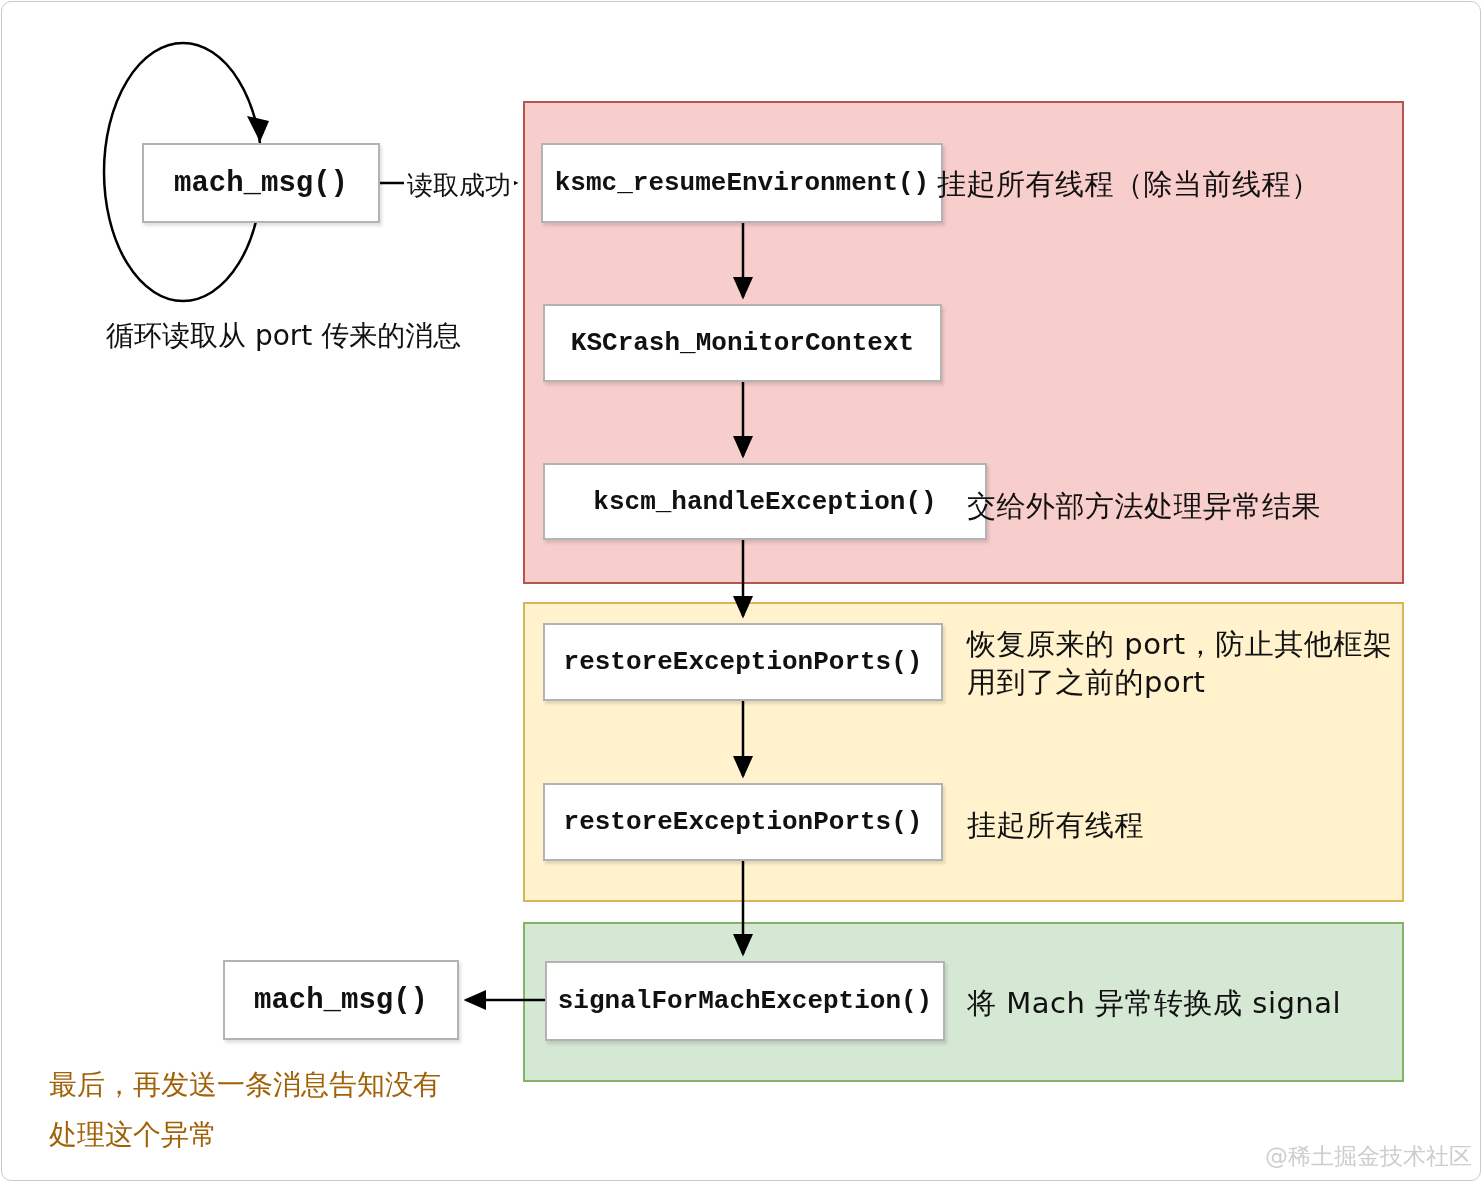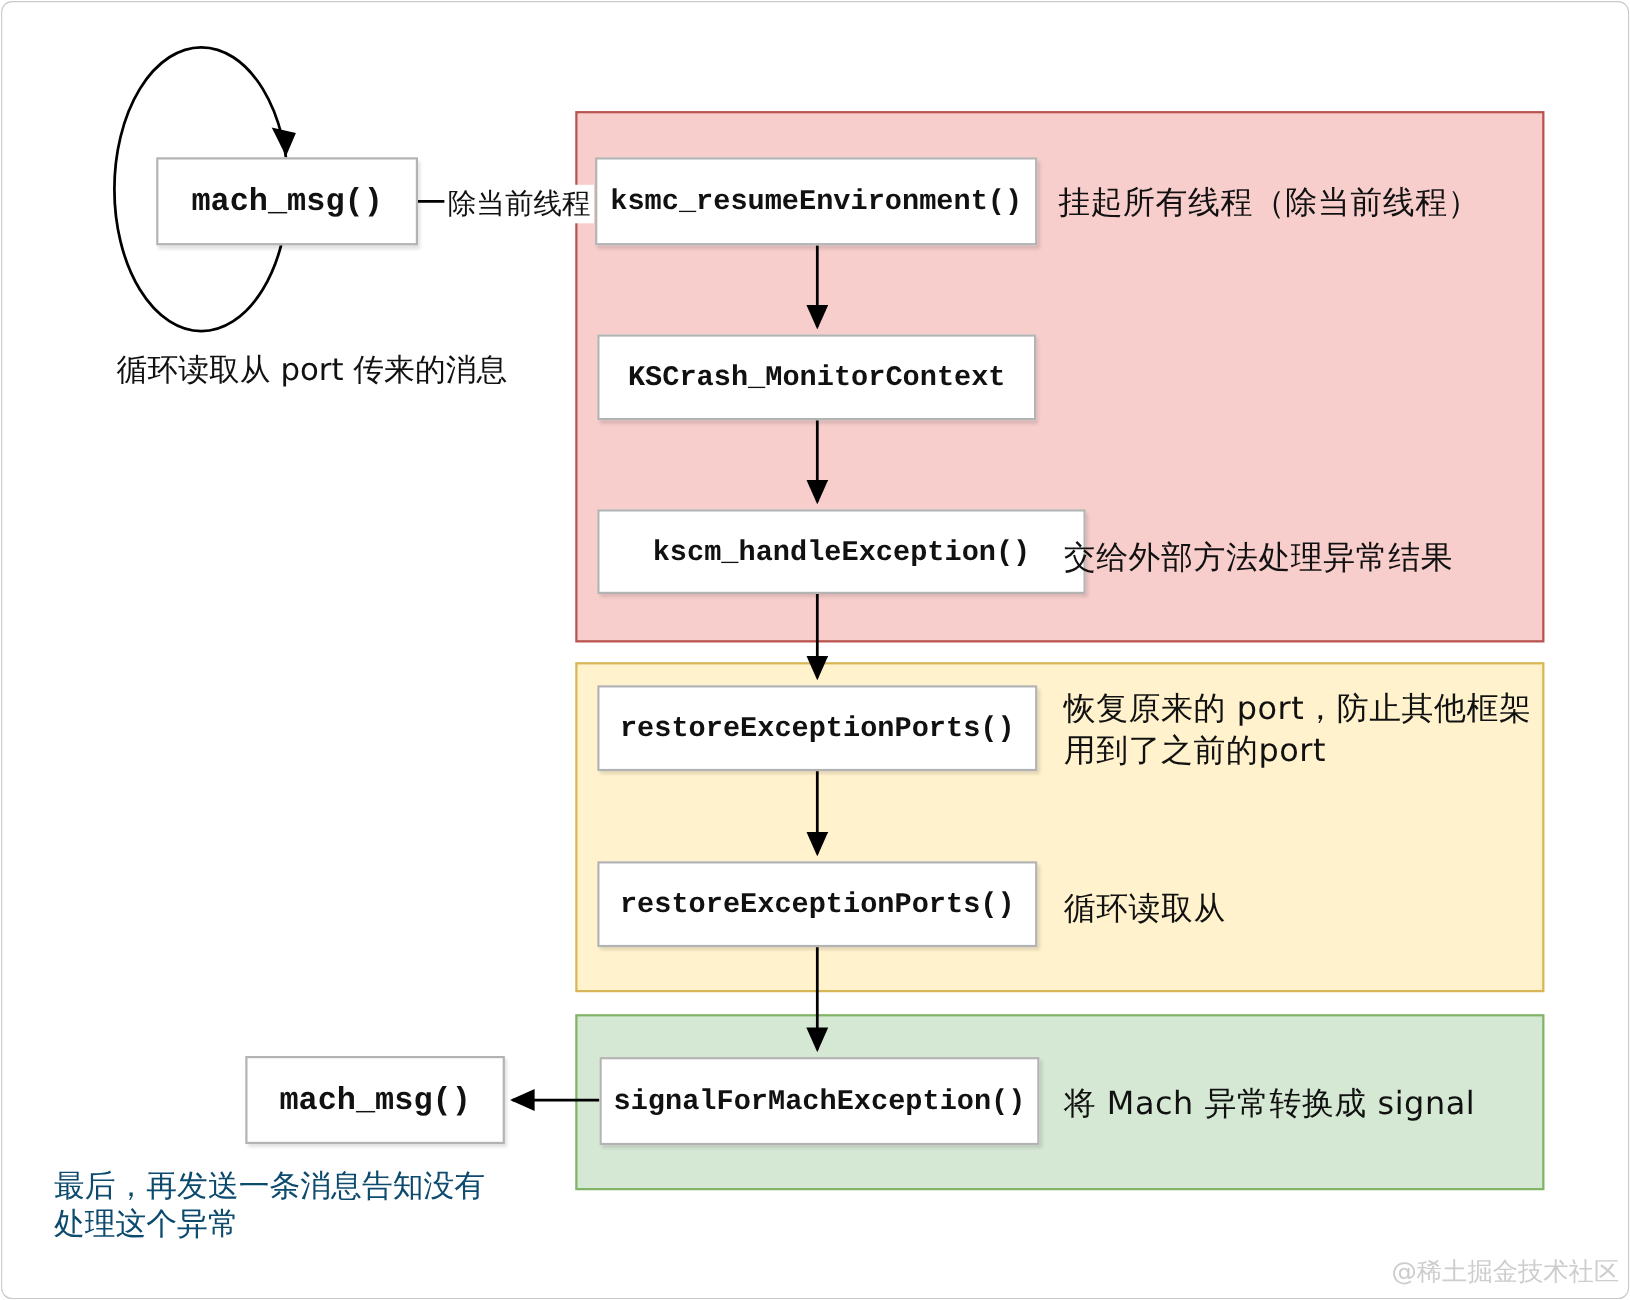--- a/index.html
+++ b/index.html
@@ -24,21 +24,21 @@
   .node.mach { font-size:29px; }
   .ann {
     position:absolute; font-size:29px; color:#111; line-height:38px;
     max-width:435px; letter-spacing:0.5px;
   }
   .caption { position:absolute; font-size:28px; color:#111; white-space:nowrap; }
   .arrow-label {
     position:absolute; font-size:26px; color:#111; background:#ffffff;
     padding:0 3px; white-space:nowrap;
   }
-  .final-note { position:absolute; font-size:28px; color:#0c4a6e; line-height:35px; width:405px; }
+  .final-note { position:absolute; font-size:28px; color:#a16207; line-height:50px; width:405px; }
   .watermark { position:absolute; right:8px; bottom:8px; font-size:23px; color:#cdcdcd; white-space:nowrap; }
 </style>
 </head>
 <body>
 
 <div class="canvas">
 
   <div class="region red"></div>
   <div class="region yellow"></div>
   <div class="region green"></div>
@@ -73,31 +73,31 @@
   <div class="node" style="left:541px; top:461px; width:444px; height:77px;">kscm_handleException()</div>
 
   <div class="node" style="left:541px; top:621px; width:400px; height:78px;">restoreExceptionPorts()</div>
 
   <div class="node" style="left:541px; top:781px; width:400px; height:78px;">restoreExceptionPorts()</div>
 
   <div class="node" style="left:543px; top:959px; width:400px; height:80px;">signalForMachException()</div>
 
   <div class="node mach" style="left:221px; top:958px; width:236px; height:80px;">mach_msg()</div>
 
-  <div class="arrow-label" style="left:402px; top:166px;">除当前线程</div>
+  <div class="arrow-label" style="left:402px; top:166px;">读取成功</div>
 
   <div class="caption" style="left:104px; top:315px;">循环读取从 port 传来的消息</div>
 
-  <div class="ann" style="left:960px; top:163px;">挂起所有线程（除当前线程）</div>
+  <div class="ann" style="left:935px; top:163px;">挂起所有线程（除当前线程）</div>
 
 
   <div class="ann" style="left:965px; top:485px;">交给外部方法处理异常结果</div>
 
   <div class="ann" style="left:965px; top:623px;">恢复原来的 port，防止其他框架用到了之前的port</div>
 
-  <div class="ann" style="left:965px; top:804px;">循环读取从</div>
+  <div class="ann" style="left:965px; top:804px;">挂起所有线程</div>
 
   <div class="ann" style="left:965px; top:982px;">将 Mach 异常转换成 signal</div>
 
   <div class="final-note" style="left:47px; top:1058px;">最后，再发送一条消息告知没有处理这个异常</div>
 
   <div class="watermark">@稀土掘金技术社区</div>
 </div>
 
 </body></html>

